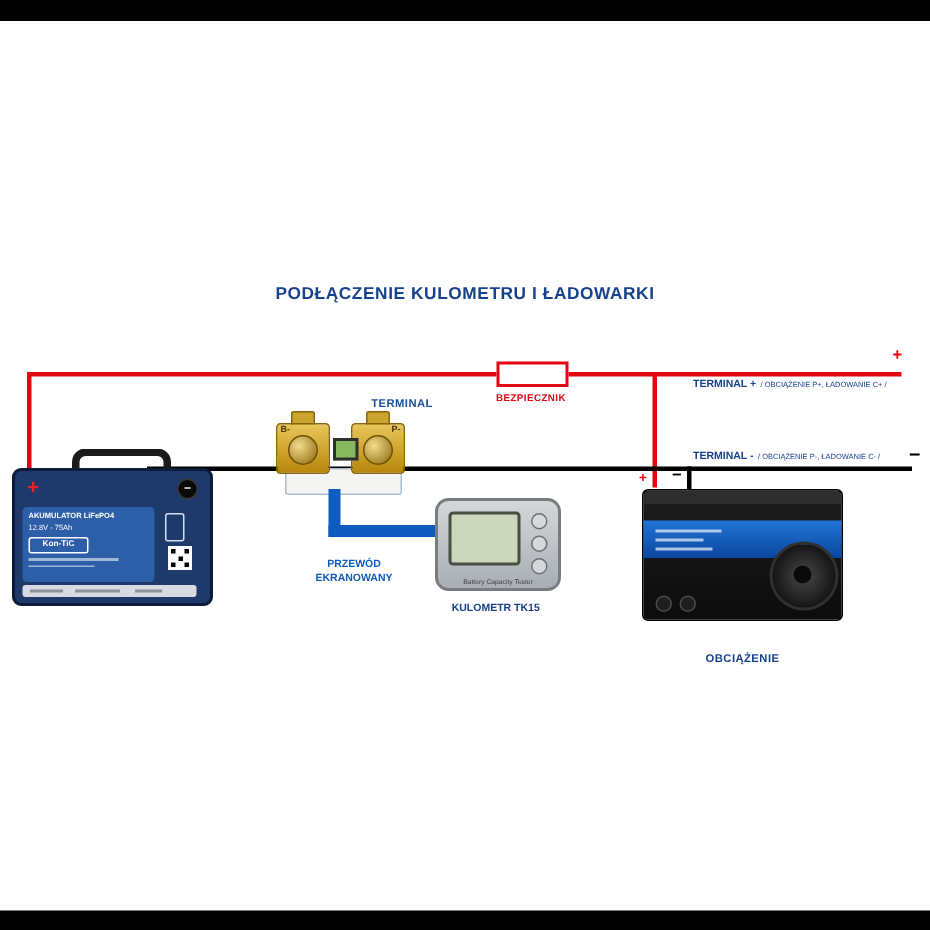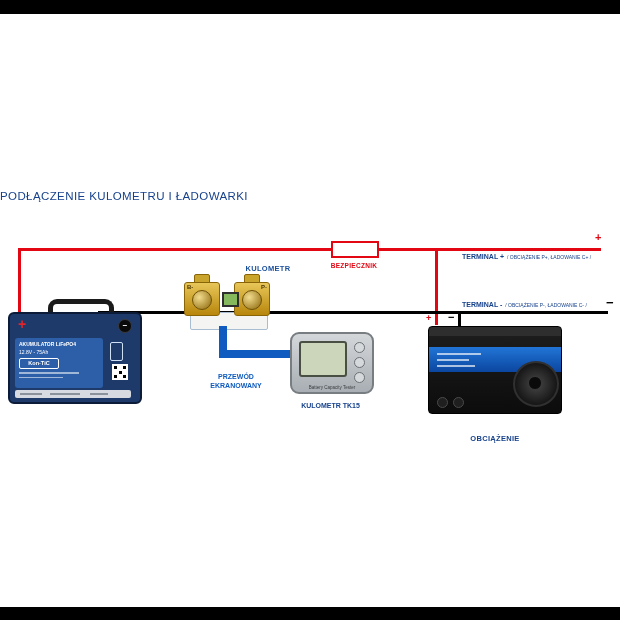--- a/index.html
+++ b/index.html
@@ -7,22 +7,22 @@
     position:relative;width:620px;height:620px;background:#ffffff;
     font-family:"Liberation Sans", sans-serif;overflow:hidden;
   }
   .abs{position:absolute;}
 
   
   .bar-top{left:0;top:0;width:620px;height:14px;background:#000;}
   .bar-bottom{left:0;bottom:0;width:620px;height:13px;background:#000;}
 
   
-  .title{left:0;top:190px;width:620px;color:#16418c;
-    font-weight:normal;font-size:11.5px;letter-spacing:.4px;}
+  .title{left:0;top:190px;width:620px;text-align:center;color:#16418c;
+    font-weight:bold;font-size:11.5px;letter-spacing:.4px;}
 
   
   .wire{background:#000;}
   .wire-red{background:#e30613;}
   .wire-blue{background:#0f5bbf;}
   .red-h{left:18px;top:248px;width:583px;height:3px;}
   .red-v-left{left:18px;top:248px;width:3px;height:66px;}
   .red-v-charger{left:435px;top:248px;width:3px;height:77px;}
   .black-h{left:98px;top:311px;width:510px;height:3px;}
   .black-v-charger{left:458px;top:311px;width:3px;height:15px;}
@@ -156,21 +156,21 @@
 
   <div class="abs term-row term-plus">
     <span class="term-title">TERMINAL +</span>
     <span class="term-detail">/ OBCIĄŻENIE P+, ŁADOWANIE C+ /</span>
   </div>
   <div class="abs term-row term-minus">
     <span class="term-title">TERMINAL -</span>
     <span class="term-detail">/ OBCIĄŻENIE P-, ŁADOWANIE C- /</span>
   </div>
 
-  <div class="abs bocznik-label">KULOMETR</div>
+  <div class="abs bocznik-label">TERMINAL</div>
   <div class="abs shunt">
     <div class="bolt l"></div>
     <div class="bolt r"></div>
     <div class="base"></div>
     <div class="block l">
       <span class="tlabel l">B-</span>
       <div class="screw"></div>
     </div>
     <div class="block r">
       <span class="tlabel r">P-</span>

